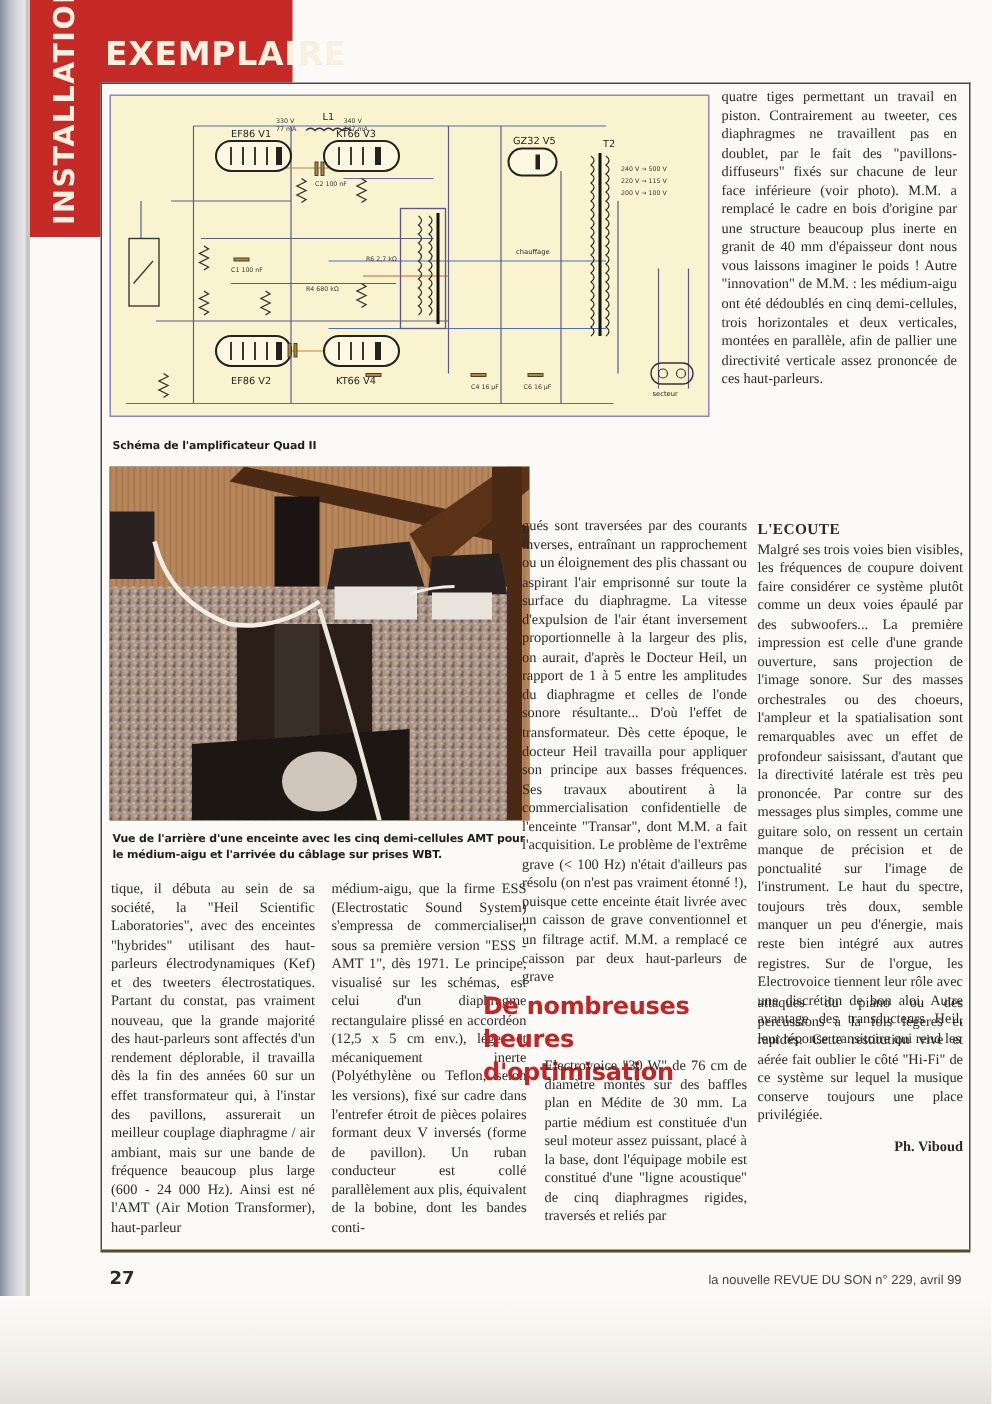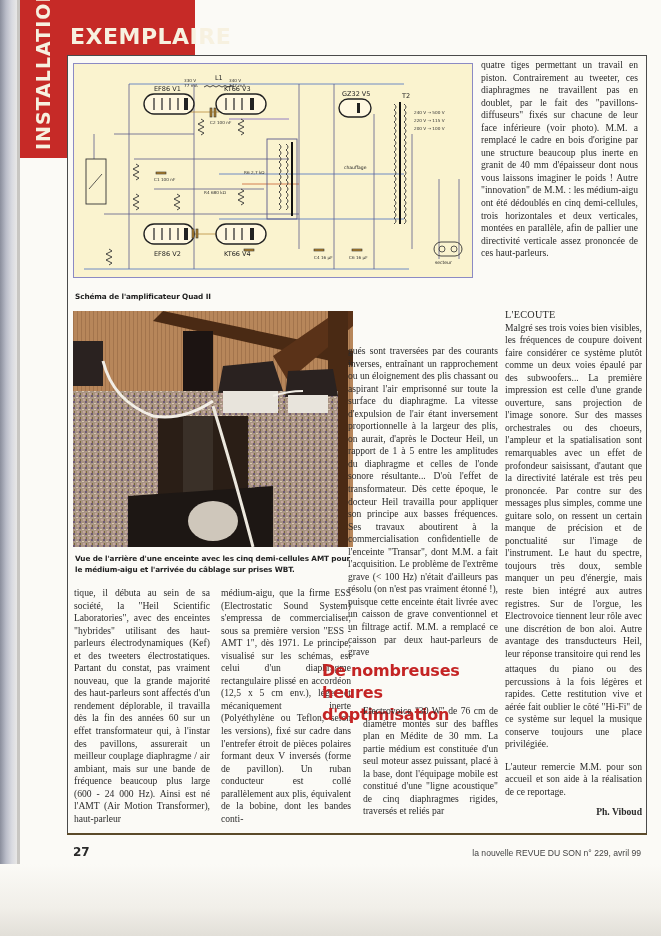--- a/index.html
+++ b/index.html
@@ -48,21 +48,21 @@
   
   .col { position:absolute; font-size:9.6px; line-height:12.55px; text-align:justify; color:#2b2b2b; }
   .col p { margin:0; }
   .col-r-top { left:481px; top:59px; width:157px; }
   .col-2 { left:348px; top:309px; width:150px;margin-top:36px; }
   .col-3 { left:505px; top:309px; width:137px; }
   .col-b1 { left:74px; top:587px; width:136px; }
   .col-b2 { left:221px; top:587px; width:130px; }
   .col-b3 { left:363px; top:705px; width:135px; }
   .col-b4 { left:505px; top:663px; width:137px; }
-  .heading-ecoute { font-weight:normal; font-size:10.2px; letter-spacing:0.3px; display:block; margin-bottom:0; }
+  .heading-ecoute { font-weight:bold; font-size:10.2px; letter-spacing:0.3px; display:block; margin-bottom:0;margin-top:39px; }
   .pullquote { position:absolute; left:322px; top:660px; width:190px; text-align:left;
     font-family:"DejaVu Sans", sans-serif; font-weight:bold; font-size:16px; line-height:22px;
     color:#c42424; letter-spacing:-0.2px; }
   .signature { text-align:right; font-weight:bold; display:block; margin-top:8px; }
   .thanks { margin-top:10px !important; }
   .footer-page { position:absolute; left:73px; top:845px; font-family:"DejaVu Sans", sans-serif;
     font-weight:bold; font-size:12px; color:#2a2a2a; }
   .footer-mag { position:absolute; right:20px; top:848px; font-family:"Liberation Sans", sans-serif;
     font-size:8.6px; color:#444; }
 </style>
@@ -277,18 +277,17 @@
 </div>
 
 <div class="pullquote">De nombreuses heures d'optimisation</div>
 
 <div class="col col-b3">
   <p>Electrovoice "30 W" de 76 cm de diamètre montés sur des baffles plan en Médite de 30 mm. La partie médium est constituée d'un seul moteur assez puissant, placé à la base, dont l'équipage mobile est constitué d'une "ligne acoustique" de cinq diaphragmes rigides, traversés et reliés par</p>
 </div>
 
 <div class="col col-b4">
   <p>attaques du piano ou des percussions à la fois légères et rapides. Cette restitution vive et aérée fait oublier le côté "Hi-Fi" de ce système sur lequel la musique conserve toujours une place privilégiée.</p>
-  <p class="thanks">L'auteur remercie M.M. pour son accueil et son aide à la réalisation de ce reportage.</p>
   <span class="signature">Ph. Viboud</span>
 </div>
 
 <div class="footer-page">27</div>
 <div class="footer-mag">la nouvelle REVUE DU SON n° 229, avril 99</div>
 
 </body></html>

